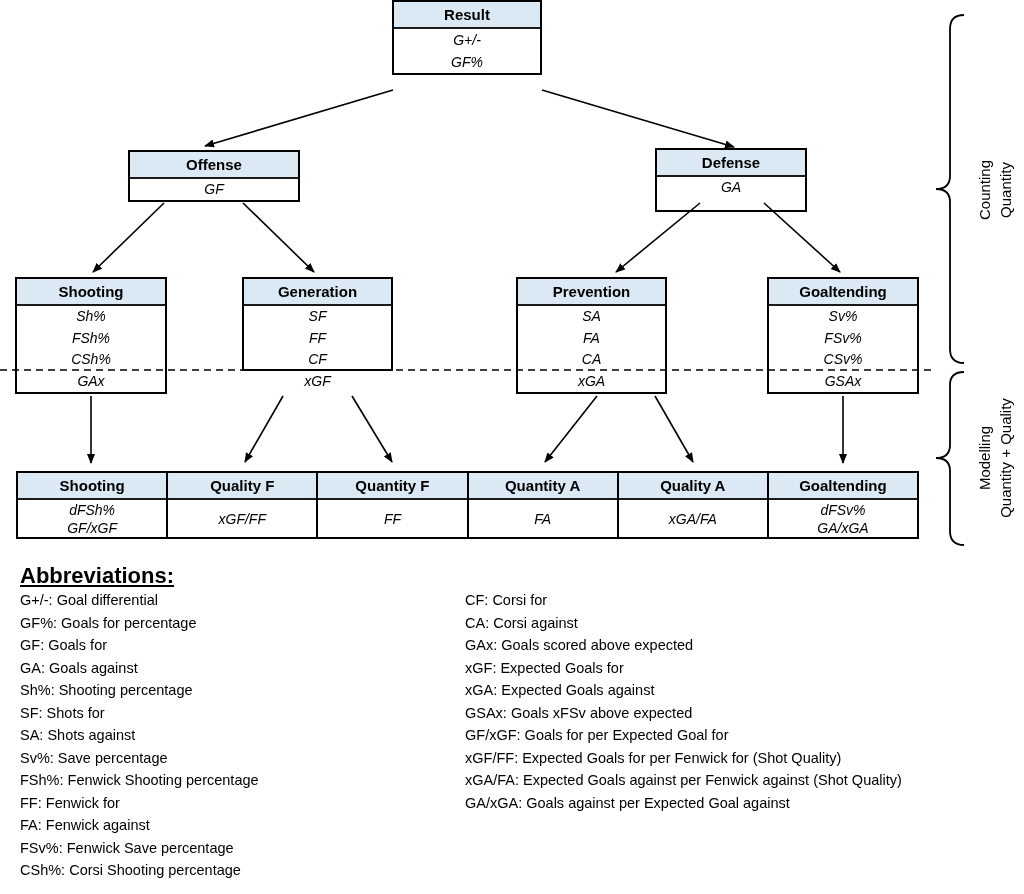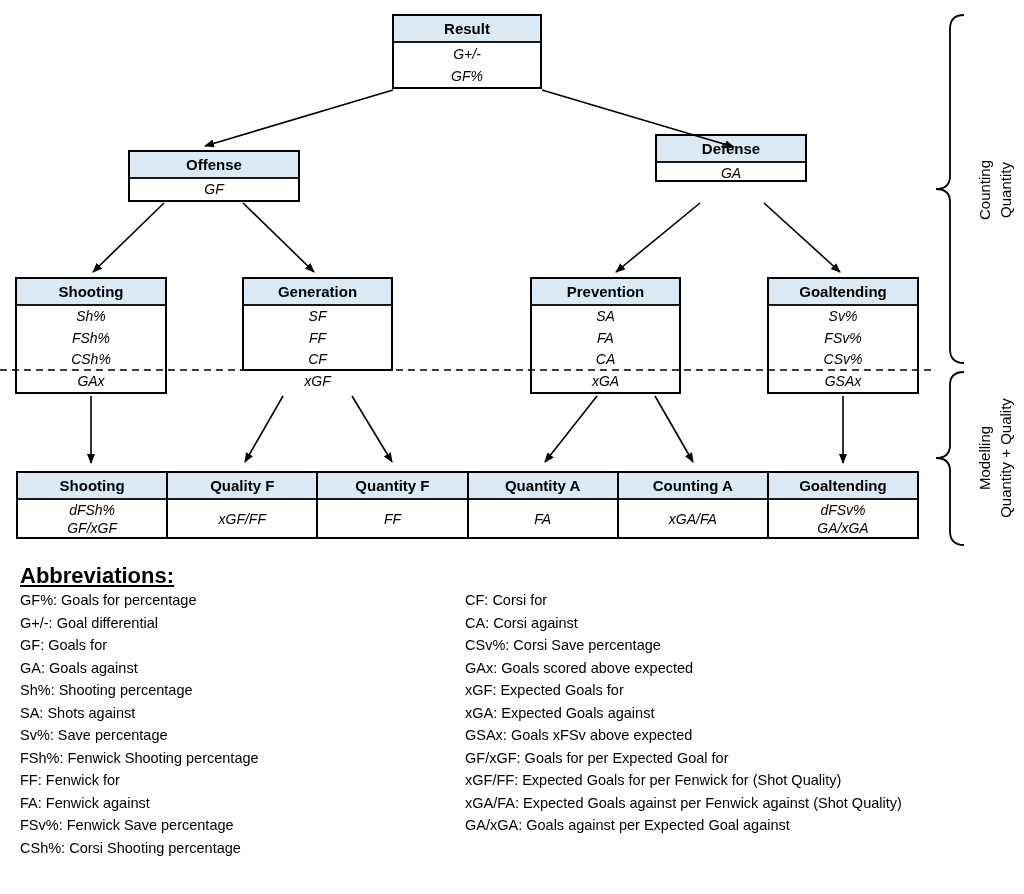--- a/index.html
+++ b/index.html
@@ -33,36 +33,36 @@
   .abbr-col{position:absolute;top:589px;font-size:14.5px;}
   .abbr-col .ai{line-height:22.5px;white-space:nowrap;}
   .col-l{left:20px;}
   .col-r{left:465px;}
 </style>
 </head>
 <body>
 
 <div class="canvas">
 
-  <div class="nbox" style="left:392px;top:14px;width:150px;height:75px">
+  <div class="nbox" style="left:392px;top:0;width:150px;height:75px">
     <div class="nbox-h">Result</div>
     <div class="nbox-b b2">
       <div class="ln">G+/-</div>
       <div class="ln">GF%</div>
     </div>
   </div>
 
   <div class="nbox" style="left:128px;top:150px;width:172px;height:52px">
     <div class="nbox-h">Offense</div>
     <div class="nbox-b b1">
       <div class="ln">GF</div>
     </div>
   </div>
 
-  <div class="nbox" style="left:655px;top:134px;width:152px;height:48px">
+  <div class="nbox" style="left:655px;top:148px;width:152px;height:64px">
     <div class="nbox-h">Defense</div>
     <div class="nbox-b b1">
       <div class="ln">GA</div>
     </div>
   </div>
 
   <div class="nbox" style="left:15px;top:277px;width:152px;height:117px">
     <div class="nbox-h">Shooting</div>
     <div class="nbox-b b4">
       <div class="ln">Sh%</div>
@@ -75,21 +75,21 @@
   <div class="nbox" style="left:242px;top:277px;width:151px;height:94px">
     <div class="nbox-h">Generation</div>
     <div class="nbox-b b4">
       <div class="ln">SF</div>
       <div class="ln">FF</div>
       <div class="ln">CF</div>
       <div class="ln">xGF</div>
     </div>
   </div>
 
-  <div class="nbox" style="left:530px;top:277px;width:151px;height:117px">
+  <div class="nbox" style="left:516px;top:277px;width:151px;height:117px">
     <div class="nbox-h">Prevention</div>
     <div class="nbox-b b4">
       <div class="ln">SA</div>
       <div class="ln">FA</div>
       <div class="ln">CA</div>
       <div class="ln">xGA</div>
     </div>
   </div>
 
   <div class="nbox" style="left:767px;top:277px;width:152px;height:117px">
@@ -122,21 +122,21 @@
         <div>FF</div>
       </div>
     </div>
     <div class="bcell">
       <div class="bcell-h">Quantity A</div>
       <div class="bcell-b">
         <div>FA</div>
       </div>
     </div>
     <div class="bcell">
-      <div class="bcell-h">Counting A</div>
+      <div class="bcell-h">Quality A</div>
       <div class="bcell-b">
         <div>xGA/FA</div>
       </div>
     </div>
     <div class="bcell">
       <div class="bcell-h">Goaltending</div>
       <div class="bcell-b">
         <div>dFSv%</div>
         <div>GA/xGA</div>
       </div>
@@ -176,38 +176,38 @@
     <div>Quantity</div>
   </div>
   <div class="vlabel" style="left:910px;top:437px;width:170px;height:42px">
     <div>Modelling</div>
     <div>Quantity + Quality</div>
   </div>
 
   <div class="abbr-head">Abbreviations:</div>
 
   <div class="abbr-col col-l">
+    <div class="ai">G+/-: Goal differential</div>
     <div class="ai">GF%: Goals for percentage</div>
-    <div class="ai">G+/-: Goal differential</div>
     <div class="ai">GF: Goals for</div>
     <div class="ai">GA: Goals against</div>
     <div class="ai">Sh%: Shooting percentage</div>
+    <div class="ai">SF: Shots for</div>
     <div class="ai">SA: Shots against</div>
     <div class="ai">Sv%: Save percentage</div>
     <div class="ai">FSh%: Fenwick Shooting percentage</div>
     <div class="ai">FF: Fenwick for</div>
     <div class="ai">FA: Fenwick against</div>
     <div class="ai">FSv%: Fenwick Save percentage</div>
     <div class="ai">CSh%: Corsi Shooting percentage</div>
   </div>
 
   <div class="abbr-col col-r">
     <div class="ai">CF: Corsi for</div>
     <div class="ai">CA: Corsi against</div>
-    <div class="ai">CSv%: Corsi Save percentage</div>
     <div class="ai">GAx: Goals scored above expected</div>
     <div class="ai">xGF: Expected Goals for</div>
     <div class="ai">xGA: Expected Goals against</div>
     <div class="ai">GSAx: Goals xFSv above expected</div>
     <div class="ai">GF/xGF: Goals for per Expected Goal for</div>
     <div class="ai">xGF/FF: Expected Goals for per Fenwick for (Shot Quality)</div>
     <div class="ai">xGA/FA: Expected Goals against per Fenwick against (Shot Quality)</div>
     <div class="ai">GA/xGA: Goals against per Expected Goal against</div>
   </div>
 

